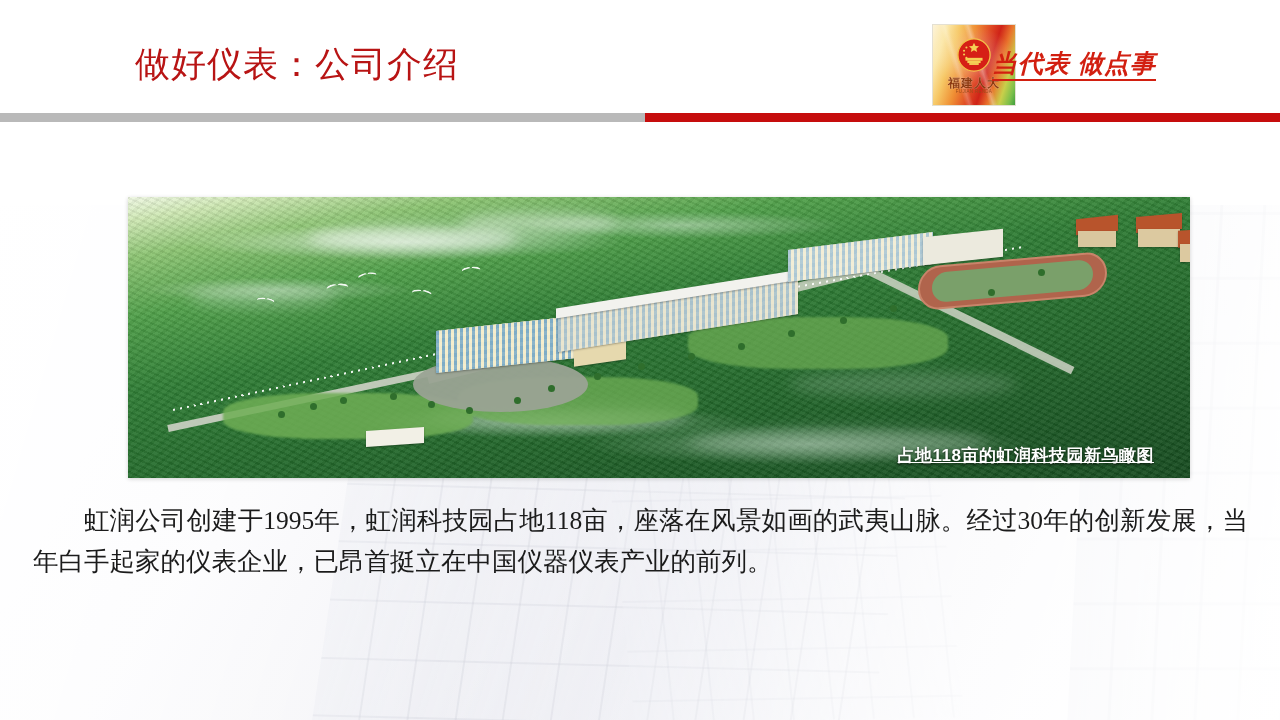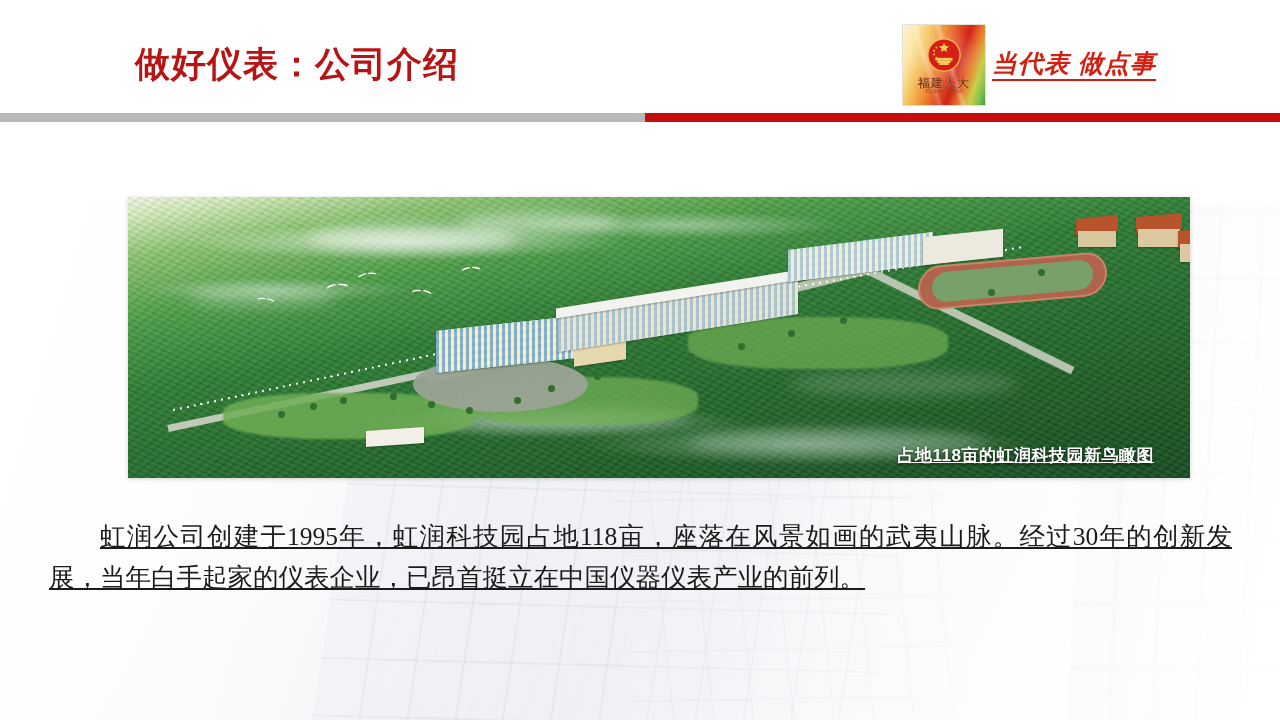--- a/index.html
+++ b/index.html
@@ -134,31 +134,31 @@
     left: 0; top: 0;
     width: 1280px;
     height: 112px;
     background: #ffffff;
   }
   .page-title {
     position: absolute;
     left: 135px;
     top: 46px;
     font-size: 35px;
-    font-weight: bold;
+    font-weight: normal;
     color: #b81414;
     letter-spacing: 1px;
     white-space: nowrap;
     line-height: 1;
   }
 
   
   .logo-badge {
     position: absolute;
-    left: 902px;
+    left: 932px;
     top: 24px;
     width: 82px;
     height: 80px;
     border: 1px solid #e4e0d2;
     background:
       radial-gradient(ellipse 70% 55% at 48% 40%, rgba(255,255,255,0.35), rgba(255,255,255,0) 70%),
       linear-gradient(108deg,
         #fdf3d8 0%,
         #fbe7a8 14%,
         #f6c765 26%,
@@ -385,23 +385,22 @@
     left: 33px;
     top: 500px;
     width: 1215px;
     font-family: "Liberation Serif", "DejaVu Serif", serif;
     font-size: 25.5px;
     line-height: 41px;
     color: #1b1b1b;
     text-align: justify;
   }
   .para {
-    margin: 16px;
+    margin: 0;
     text-indent: 2em;
-    text-decoration: underline;
   }
   .para + .para { margin-top: 2px; }
 </style>
 </head>
 <body>
 
 <div id="slide">
 
   <div class="bg-layer">
     <div class="bg-base"></div>

